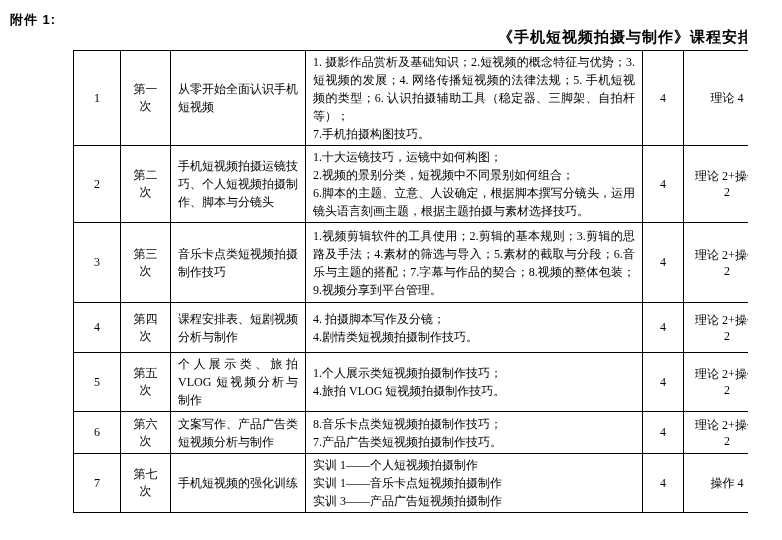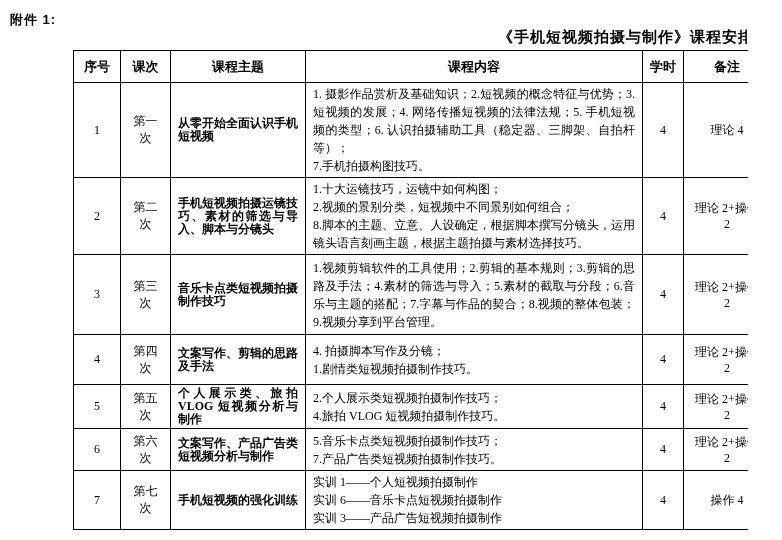--- a/index.html
+++ b/index.html
@@ -58,22 +58,21 @@
   td.c-num, td.c-hours {
     text-align: center;
     padding: 2px 2px;
   }
   td.c-session, td.c-note {
     text-align: center;
     padding: 2px 2px;
   }
   td.c-topic {
     text-align: justify;
-    line-height: 13px;
-    font-weight: bold;
+    line-height: 18px;
   }
   td.c-content {
     text-align: left;
     line-height: 18px;
     padding: 2px 6px;
   }
   td.c-content .para {
     text-align: justify;
   }
   tr.hr0 { height: 32px; }
@@ -97,108 +96,100 @@
   <table class="schedule">
     <colgroup>
       <col style="width:47px">
         <col style="width:50px">
         <col style="width:135px">
       <col style="width:337px">
         <col style="width:41px">
         <col style="width:87px">
     </colgroup>
     <tbody>
-        <tr class="hr0">
-      <th>序号</th>
-      <th>课次</th>
-      <th>课程主题</th>
-      <th>课程内容</th>
-      <th>学时</th>
-      <th>备注</th>
-    </tr>
 
     <tr class="r0">
       <td class="c-num">1</td>
       <td class="c-session">第一次</td>
       <td class="c-topic">从零开始全面认识手机短视频</td>
       <td class="c-content">
         <div class="para">1. 摄影作品赏析及基础知识；2.短视频的概念特征与优势；3.短视频的发展；4. 网络传播短视频的法律法规；5. 手机短视频的类型；6. 认识拍摄辅助工具（稳定器、三脚架、自拍杆等）；</div>
         <div class="para">7.手机拍摄构图技巧。</div>
       </td>
       <td class="c-hours">4</td>
       <td class="c-note">理论 4</td>
     </tr>
 
     <tr class="r1">
       <td class="c-num">2</td>
       <td class="c-session">第二次</td>
-      <td class="c-topic">手机短视频拍摄运镜技巧、素材的筛选与导入、脚本与分镜头</td>
+      <td class="c-topic">手机短视频拍摄运镜技巧、个人短视频拍摄制作、脚本与分镜头</td>
       <td class="c-content">
         <div class="para">1.十大运镜技巧，运镜中如何构图；</div>
         <div class="para">2.视频的景别分类，短视频中不同景别如何组合；</div>
-        <div class="para">8.脚本的主题、立意、人设确定，根据脚本撰写分镜头，运用镜头语言刻画主题，根据主题拍摄与素材选择技巧。</div>
+        <div class="para">6.脚本的主题、立意、人设确定，根据脚本撰写分镜头，运用镜头语言刻画主题，根据主题拍摄与素材选择技巧。</div>
       </td>
       <td class="c-hours">4</td>
       <td class="c-note">理论 2+操作 2</td>
     </tr>
 
     <tr class="r2">
       <td class="c-num">3</td>
       <td class="c-session">第三次</td>
       <td class="c-topic">音乐卡点类短视频拍摄制作技巧</td>
       <td class="c-content">
         <div class="para">1.视频剪辑软件的工具使用；2.剪辑的基本规则；3.剪辑的思路及手法；4.素材的筛选与导入；5.素材的截取与分段；6.音乐与主题的搭配；7.字幕与作品的契合；8.视频的整体包装；9.视频分享到平台管理。</div>
       </td>
       <td class="c-hours">4</td>
       <td class="c-note">理论 2+操作 2</td>
     </tr>
 
     <tr class="r3">
       <td class="c-num">4</td>
       <td class="c-session">第四次</td>
-      <td class="c-topic">文案写作、剪辑的思路及手法</td>
+      <td class="c-topic">课程安排表、短剧视频分析与制作</td>
       <td class="c-content">
         <div class="para">4. 拍摄脚本写作及分镜；</div>
-        <div class="para">1.剧情类短视频拍摄制作技巧。</div>
+        <div class="para">4.剧情类短视频拍摄制作技巧。</div>
       </td>
       <td class="c-hours">4</td>
       <td class="c-note">理论 2+操作 2</td>
     </tr>
 
     <tr class="r4">
       <td class="c-num">5</td>
       <td class="c-session">第五次</td>
       <td class="c-topic">个人展示类、旅拍 VLOG 短视频分析与制作</td>
       <td class="c-content">
-        <div class="para">2.个人展示类短视频拍摄制作技巧；</div>
+        <div class="para">1.个人展示类短视频拍摄制作技巧；</div>
         <div class="para">4.旅拍 VLOG 短视频拍摄制作技巧。</div>
       </td>
       <td class="c-hours">4</td>
       <td class="c-note">理论 2+操作 2</td>
     </tr>
 
     <tr class="r5">
       <td class="c-num">6</td>
       <td class="c-session">第六次</td>
       <td class="c-topic">文案写作、产品广告类短视频分析与制作</td>
       <td class="c-content">
-        <div class="para">5.音乐卡点类短视频拍摄制作技巧；</div>
+        <div class="para">8.音乐卡点类短视频拍摄制作技巧；</div>
         <div class="para">7.产品广告类短视频拍摄制作技巧。</div>
       </td>
       <td class="c-hours">4</td>
       <td class="c-note">理论 2+操作 2</td>
     </tr>
 
     <tr class="r6">
       <td class="c-num">7</td>
       <td class="c-session">第七次</td>
       <td class="c-topic">手机短视频的强化训练</td>
       <td class="c-content">
         <div class="para">实训 1——个人短视频拍摄制作</div>
-        <div class="para">实训 6——音乐卡点短视频拍摄制作</div>
+        <div class="para">实训 1——音乐卡点短视频拍摄制作</div>
         <div class="para">实训 3——产品广告短视频拍摄制作</div>
       </td>
       <td class="c-hours">4</td>
       <td class="c-note">操作 4</td>
     </tr>
 
   </tbody>
     </table>
 
 </div>

